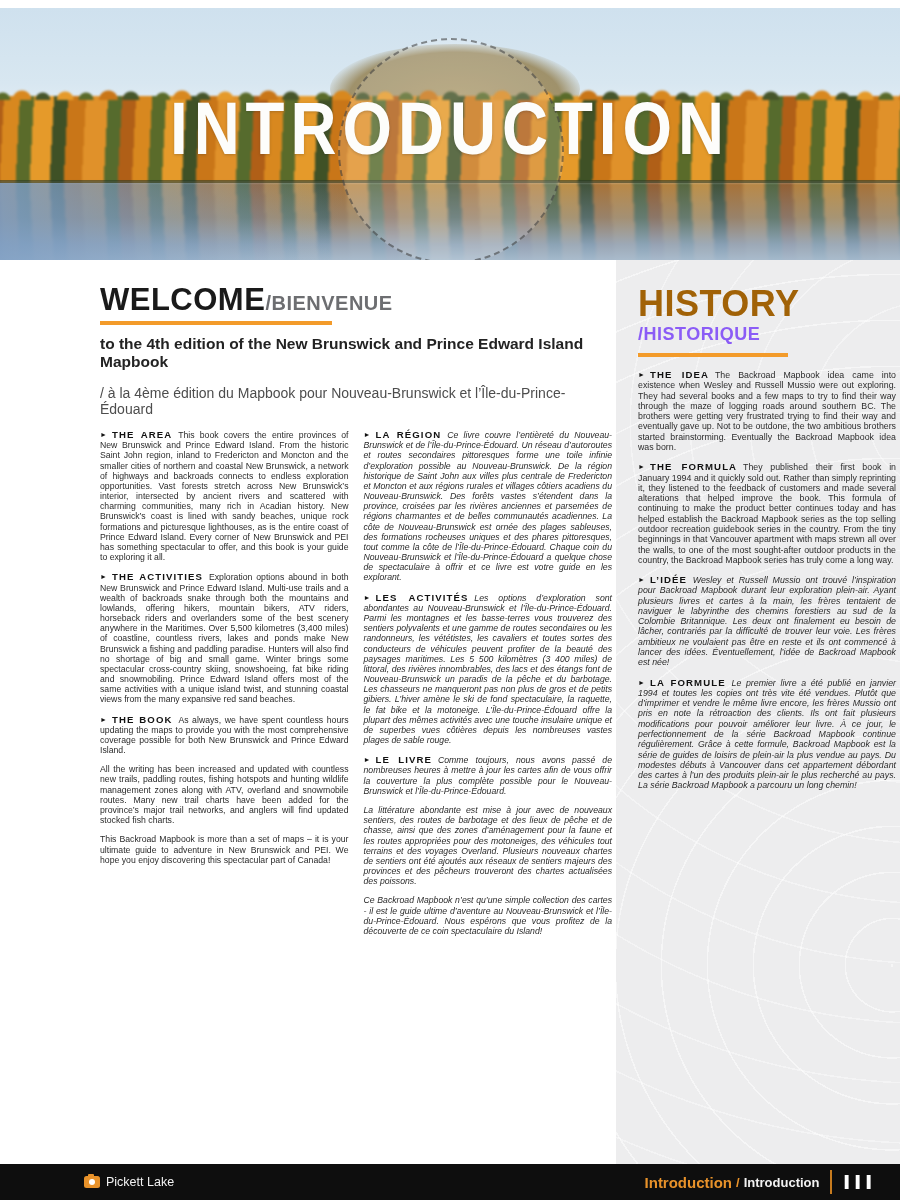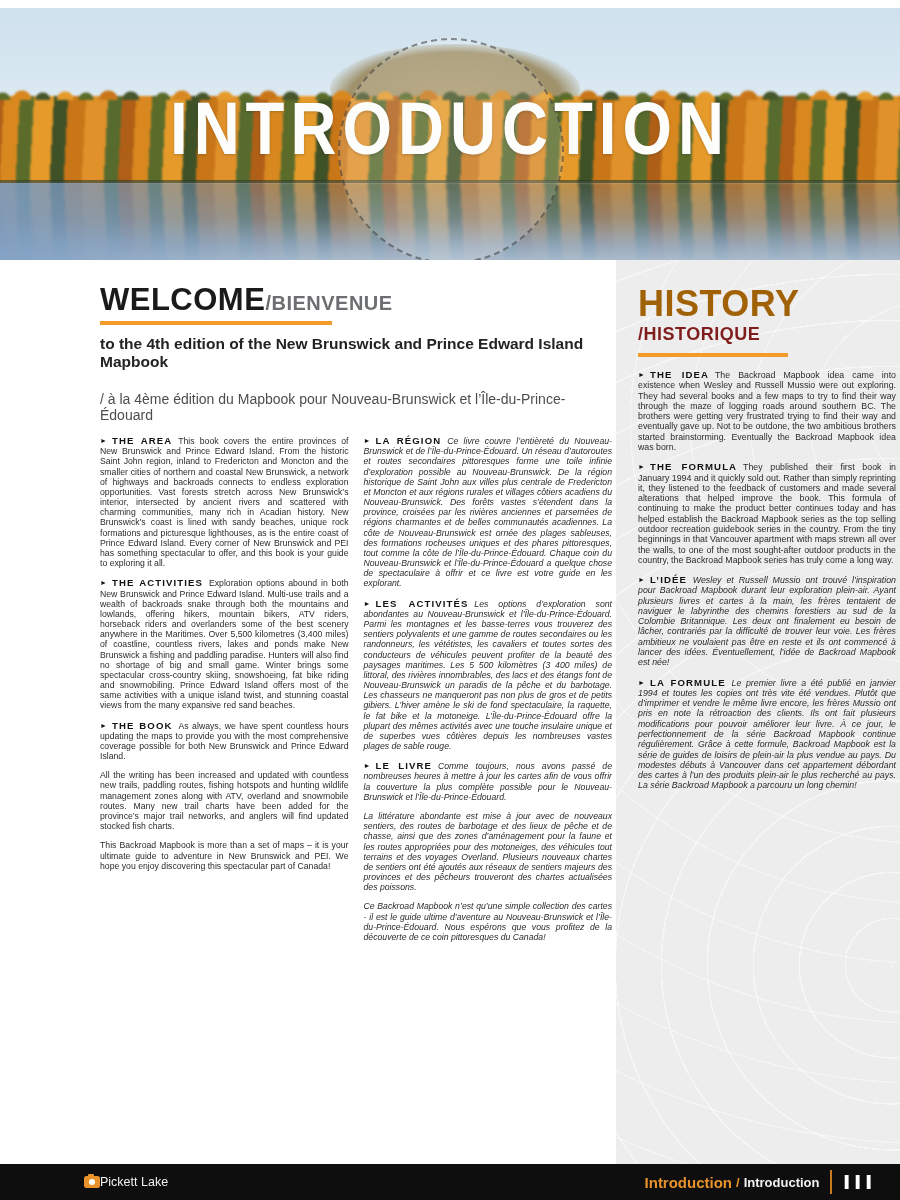--- a/index.html
+++ b/index.html
@@ -44,41 +44,41 @@
   .content { position:absolute; left:16px; top:260px; width:900px; height:904px; background:#fff; }
   .history-panel { position:absolute; left:600px; top:0; width:300px; height:904px; background:#ededee;
           background-image:repeating-radial-gradient(circle at 92% 78%, rgba(255,255,255,.5) 0 1.5px, rgba(255,255,255,0) 1.5px 46px),
                            repeating-radial-gradient(circle at 105% 18%, rgba(255,255,255,.4) 0 1.5px, rgba(255,255,255,0) 1.5px 60px); }
 
   .welcome { position:absolute; left:84px; top:22px; width:512px; }
   .h-row { white-space:nowrap; }
   .h-main { font-size:31px; font-weight:900; color:#1a1a1a; letter-spacing:.5px; }
   .h-sub  { font-size:20px; font-weight:800; color:#6d6e71; letter-spacing:.5px; }
   .rule { height:4px; background:#F39B2A; width:232px; margin:3px 0 10px 0; }
-  .sub-en { font-size:15.5px; font-weight:700; color:#232323; margin-bottom:20px; }
+  .sub-en { font-size:15.5px; font-weight:700; color:#232323; margin-bottom:14px; }
   .sub-fr { font-size:14px; color:#4d4d4d; margin-bottom:12px; }
 
   .cols { display:flex; gap:15px; }
   .col { width:249px; }
 
   .para { font-size:8.7px; line-height:1.17; color:#2b2b2b; text-align:justify; margin-bottom:9px; }
   .para.it { font-style:italic; }
   .lead { font-weight:800; font-style:normal; font-size:9.6px; letter-spacing:1.1px; color:#111; }
   .mk { font-size:7px; letter-spacing:0; margin-right:5px; position:relative; top:-1px; }
 
   .history { position:absolute; left:622px; top:26px; width:258px; }
   .hist-title1 { font-size:36px; font-weight:900; color:#a16207; line-height:1.0; letter-spacing:.5px; }
-  .hist-title2 { font-size:18px; font-weight:800; color:#7f1d1d; letter-spacing:.5px; margin-top:2px; }
+  .hist-title2 { font-size:18px; font-weight:800; color:#8b5cf6; letter-spacing:.5px; margin-top:2px; }
   .history .rule { width:150px; margin:8px 0 12px 0; }
   .history .para { font-size:8.8px; }
 
   
   .footer { position:absolute; left:0; bottom:0; width:900px; height:36px; background:#0e0e0e;
           display:flex; align-items:center; }
-  .credit { display:flex; align-items:center; gap:0; margin-left:84px; }
+  .credit { display:flex; align-items:center; gap:6px; margin-left:84px; }
   .cam { position:relative; width:16px; height:12px; background:#E8922A; border-radius:2.5px; }
   .cam::before { content:""; position:absolute; left:4px; top:-2px; width:6px; height:3px; background:#E8922A; border-radius:1px; }
   .cam::after { content:""; position:absolute; left:5px; top:3px; width:6px; height:6px; background:#fff; border-radius:50%; }
   .credit-text { color:#f2f2f2; font-size:12.5px; }
   .footer-right { margin-left:auto; margin-right:30px; display:flex; align-items:center; }
   .sect-en { color:#E8922A; font-size:15px; font-weight:700; }
   .sect-sep { color:#E8922A; font-size:13px; font-weight:700; margin:0 4px; }
   .sect-fr { color:#f2f2f2; font-size:13px; font-weight:700; }
   .vdiv { width:2px; height:24px; background:#C77B1E; margin:0 11px; }
   .pagenum { color:#fff; font-size:21px; font-weight:900; letter-spacing:3px; transform:scaleX(1.25); transform-origin:left center; }
@@ -116,21 +116,21 @@
             <p class="para"><span class="lead"><span class="mk">►</span>THE ACTIVITIES </span>Exploration options abound in both New Brunswick and Prince Edward Island. Multi-use trails and a wealth of backroads snake through both the mountains and lowlands, offering hikers, mountain bikers, ATV riders, horseback riders and overlanders some of the best scenery anywhere in the Maritimes. Over 5,500 kilometres (3,400 miles) of coastline, countless rivers, lakes and ponds make New Brunswick a fishing and paddling paradise. Hunters will also find no shortage of big and small game. Winter brings some spectacular cross-country skiing, snowshoeing, fat bike riding and snowmobiling. Prince Edward Island offers most of the same activities with a unique island twist, and stunning coastal views from the many expansive red sand beaches.</p>
             <p class="para"><span class="lead"><span class="mk">►</span>THE BOOK </span>As always, we have spent countless hours updating the maps to provide you with the most comprehensive coverage possible for both New Brunswick and Prince Edward Island.</p>
             <p class="para">All the writing has been increased and updated with countless new trails, paddling routes, fishing hotspots and hunting wildlife management zones along with ATV, overland and snowmobile routes. Many new trail charts have been added for the province’s major trail networks, and anglers will find updated stocked fish charts.</p>
             <p class="para">This Backroad Mapbook is more than a set of maps – it is your ultimate guide to adventure in New Brunswick and PEI. We hope you enjoy discovering this spectacular part of Canada!</p>
           </div>
         <div class="col">
             <p class="para it"><span class="lead"><span class="mk">►</span>LA RÉGION </span>Ce livre couvre l’entièreté du Nouveau-Brunswick et de l’Île-du-Prince-Édouard. Un réseau d’autoroutes et routes secondaires pittoresques forme une toile infinie d’exploration possible au Nouveau-Brunswick. De la région historique de Saint John aux villes plus centrale de Fredericton et Moncton et aux régions rurales et villages côtiers acadiens du Nouveau-Brunswick. Des forêts vastes s’étendent dans la province, croisées par les rivières anciennes et parsemées de régions charmantes et de belles communautés acadiennes. La côte de Nouveau-Brunswick est ornée des plages sableuses, des formations rocheuses uniques et des phares pittoresques, tout comme la côte de l’Île-du-Prince-Édouard. Chaque coin du Nouveau-Brunswick et l’Île-du-Prince-Édouard a quelque chose de spectaculaire à offrir et ce livre est votre guide en les explorant.</p>
             <p class="para it"><span class="lead"><span class="mk">►</span>LES ACTIVITÉS </span>Les options d’exploration sont abondantes au Nouveau-Brunswick et l’Île-du-Prince-Édouard. Parmi les montagnes et les basse-terres vous trouverez des sentiers polyvalents et une gamme de routes secondaires ou les randonneurs, les vététistes, les cavaliers et toutes sortes des conducteurs de véhicules peuvent profiter de la beauté des paysages maritimes. Les 5 500 kilomètres (3 400 miles) de littoral, des rivières innombrables, des lacs et des étangs font de Nouveau-Brunswick un paradis de la pêche et du barbotage. Les chasseurs ne manqueront pas non plus de gros et de petits gibiers. L’hiver amène le ski de fond spectaculaire, la raquette, le fat bike et la motoneige. L’Île-du-Prince-Édouard offre la plupart des mêmes activités avec une touche insulaire unique et de superbes vues côtières depuis les nombreuses vastes plages de sable rouge.</p>
             <p class="para it"><span class="lead"><span class="mk">►</span>LE LIVRE </span>Comme toujours, nous avons passé de nombreuses heures à mettre à jour les cartes afin de vous offrir la couverture la plus complète possible pour le Nouveau-Brunswick et l’Île-du-Prince-Édouard.</p>
             <p class="para it">La littérature abondante est mise à jour avec de nouveaux sentiers, des routes de barbotage et des lieux de pêche et de chasse, ainsi que des zones d’aménagement pour la faune et les routes appropriées pour des motoneiges, des véhicules tout terrains et des voyages Overland. Plusieurs nouveaux chartes de sentiers ont été ajoutés aux réseaux de sentiers majeurs des provinces et des pêcheurs trouveront des chartes actualisées des poissons.</p>
-            <p class="para it">Ce Backroad Mapbook n’est qu’une simple collection des cartes - il est le guide ultime d’aventure au Nouveau-Brunswick et l’Île-du-Prince-Édouard. Nous espérons que vous profitez de la découverte de ce coin pittoresques du Canada!</p>
+            <p class="para it">Ce Backroad Mapbook n’est qu’une simple collection des cartes - il est le guide ultime d’aventure au Nouveau-Brunswick et l’Île-du-Prince-Édouard. Nous espérons que vous profitez de la découverte de ce coin spectaculaire du Island!</p>
           </div>
       </div>
     </div>
 
     <div class="history">
       <div class="hist-title1">HISTORY</div>
       <div class="hist-title2">/HISTORIQUE</div>
       <div class="rule"></div>
       <div>
           <p class="para"><span class="lead"><span class="mk">►</span>THE IDEA </span>The Backroad Mapbook idea came into existence when Wesley and Russell Mussio were out exploring. They had several books and a few maps to try to find their way through the maze of logging roads around southern BC. The brothers were getting very frustrated trying to find their way and eventually gave up. Not to be outdone, the two ambitious brothers started brainstorming. Eventually the Backroad Mapbook idea was born.</p>

